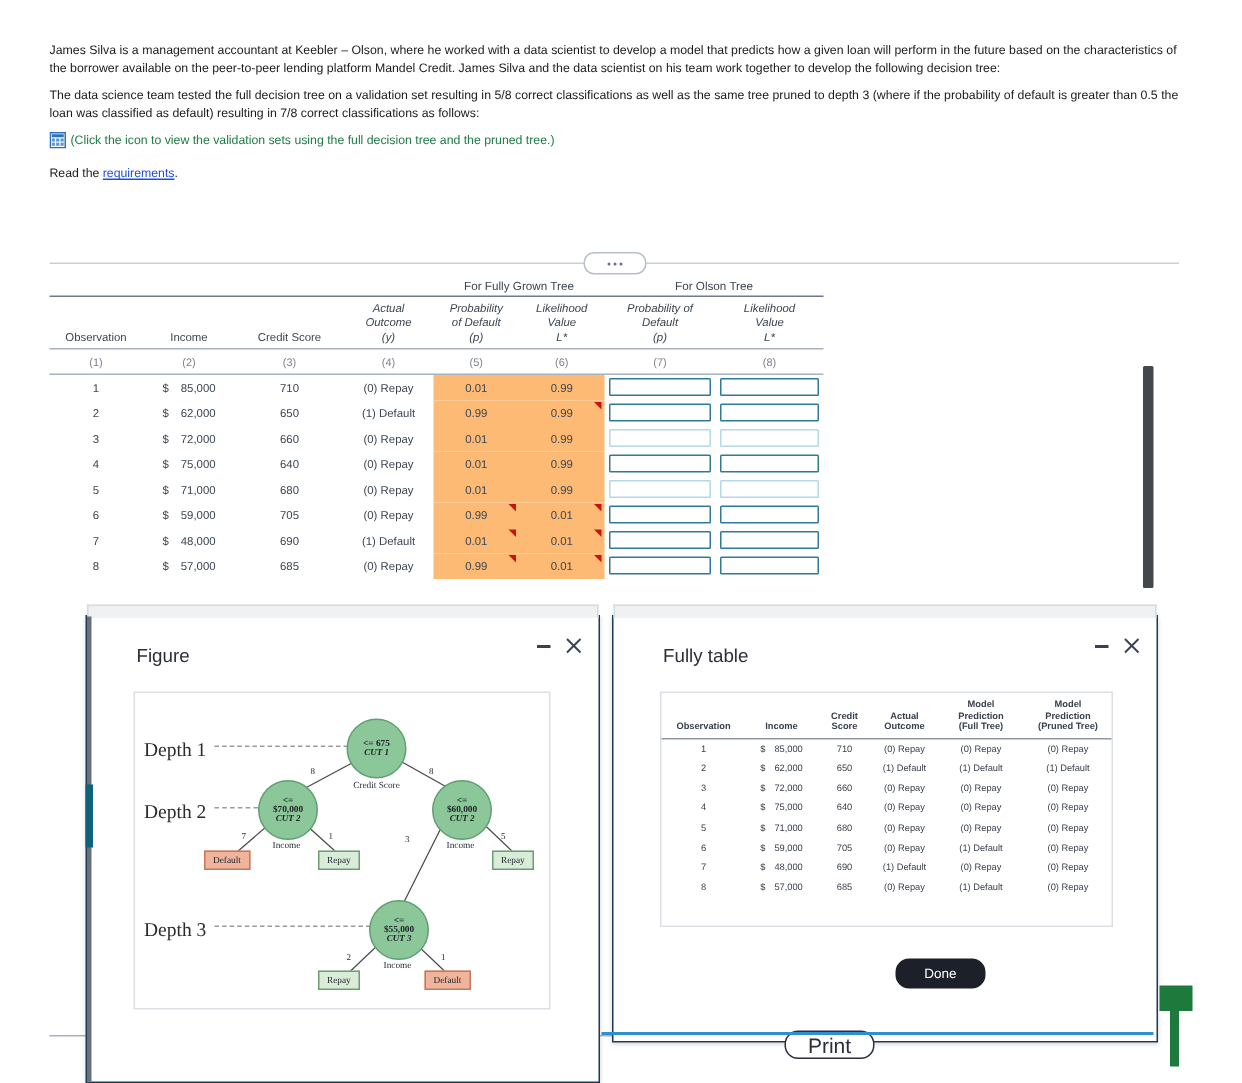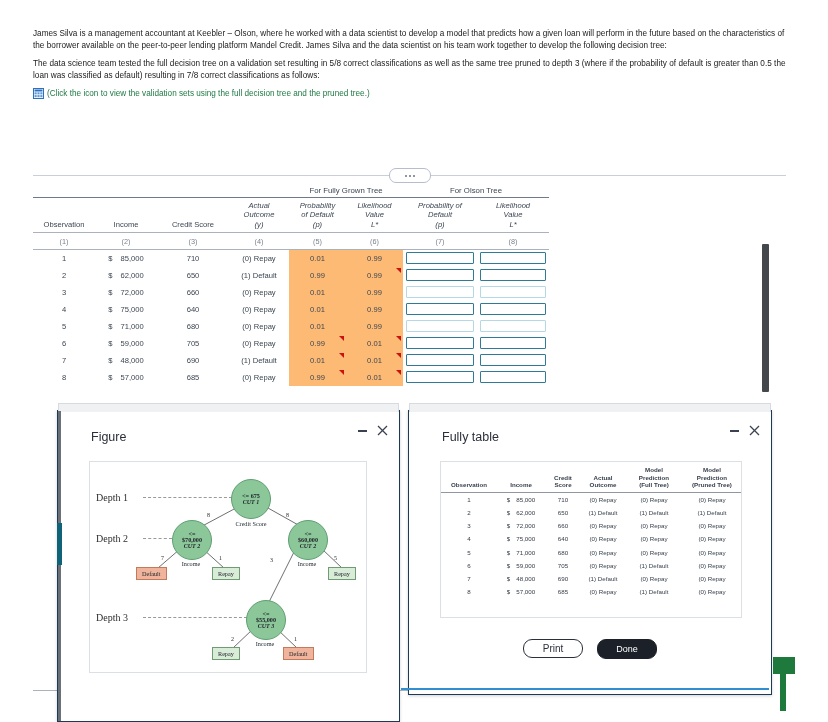--- a/index.html
+++ b/index.html
@@ -171,21 +171,21 @@
 
   
   #figure-dialog { left: 57px; top: 410px; width: 341px; height: 310px; }
   .fig-frame {
     position: absolute; left: 31px; top: 50px;
     width: 276px; height: 210px;
     border: 1px solid #dcdfe3; background: #ffffff;
   }
   .depth-label {
     position: absolute; font-family: "Liberation Serif", serif;
-    font-size: 10px; color: #2c2c2c;
+    font-size: 13px; color: #2c2c2c;
   }
   .depth-dash {
     position: absolute; height: 0; border-top: 1px dashed #9a9a9a;
   }
   .tnode {
     position: absolute; border-radius: 50%;
     background: #8cc79a; border: 1px solid #5f9f72;
     display: flex; flex-direction: column;
     align-items: center; justify-content: center;
     font-family: "Liberation Serif", serif; color: #20252b;
@@ -231,23 +231,24 @@
   .dt-rule { grid-column: 1/-1; border-top: 1px solid #8e97a2; height: 0; }
   .dt-c { text-align: center; padding: 3.1px 0; }
   .dt-inc { padding: 3.1px 0; display:flex; justify-content:center; gap:6px; }
   .dt-buttons {
     position: absolute; left: 0; right: 0; top: 228px;
     display: flex; justify-content: center; gap: 14px;
   }
   .btn-print {
     width: 58px; height: 17px; border-radius: 9px;
     border: 1px solid #2b2f3a; background: #ffffff;
-    color: #2b2f3a; font-size: 10px;
+    color: #2b2f3a; font-size: 14px;
     display:flex; align-items:center; justify-content:center;
     cursor: pointer;
+    margin-top: 48px;
   }
   .btn-done {
     width: 58px; height: 18px; border-radius: 9px;
     border: 1px solid #1c2029; background: #1c2029;
     color: #ffffff; font-size: 9px;
     display:flex; align-items:center; justify-content:center;
     cursor: pointer;
   }
 
   
@@ -280,20 +281,23 @@
           <rect x="4.4" y="4.3" width="2.2" height="2.1" fill="#5b9bd5"></rect>
           <rect x="7.3" y="4.3" width="2.2" height="2.1" fill="#5b9bd5"></rect>
           <rect x="1.5" y="7.1" width="2.2" height="2.1" fill="#5b9bd5"></rect>
           <rect x="4.4" y="7.1" width="2.2" height="2.1" fill="#5b9bd5"></rect>
           <rect x="7.3" y="7.1" width="2.2" height="2.1" fill="#5b9bd5"></rect>
         </svg>
       </span>
       <span class="green-link">(Click the icon to view the validation sets using the full decision tree and the pruned tree.)</span>
     </div>
 
+    <div class="read-req">
+      <span>Read the </span><a class="req-link" href="#">requirements</a><span>.</span>
+    </div>
   </div>
 
   <div class="divider-wrap">
     <div class="div-line"></div>
     <div class="div-pill">
       <span class="div-dot"></span>
       <span class="div-dot"></span>
       <span class="div-dot"></span>
     </div>
   </div>

